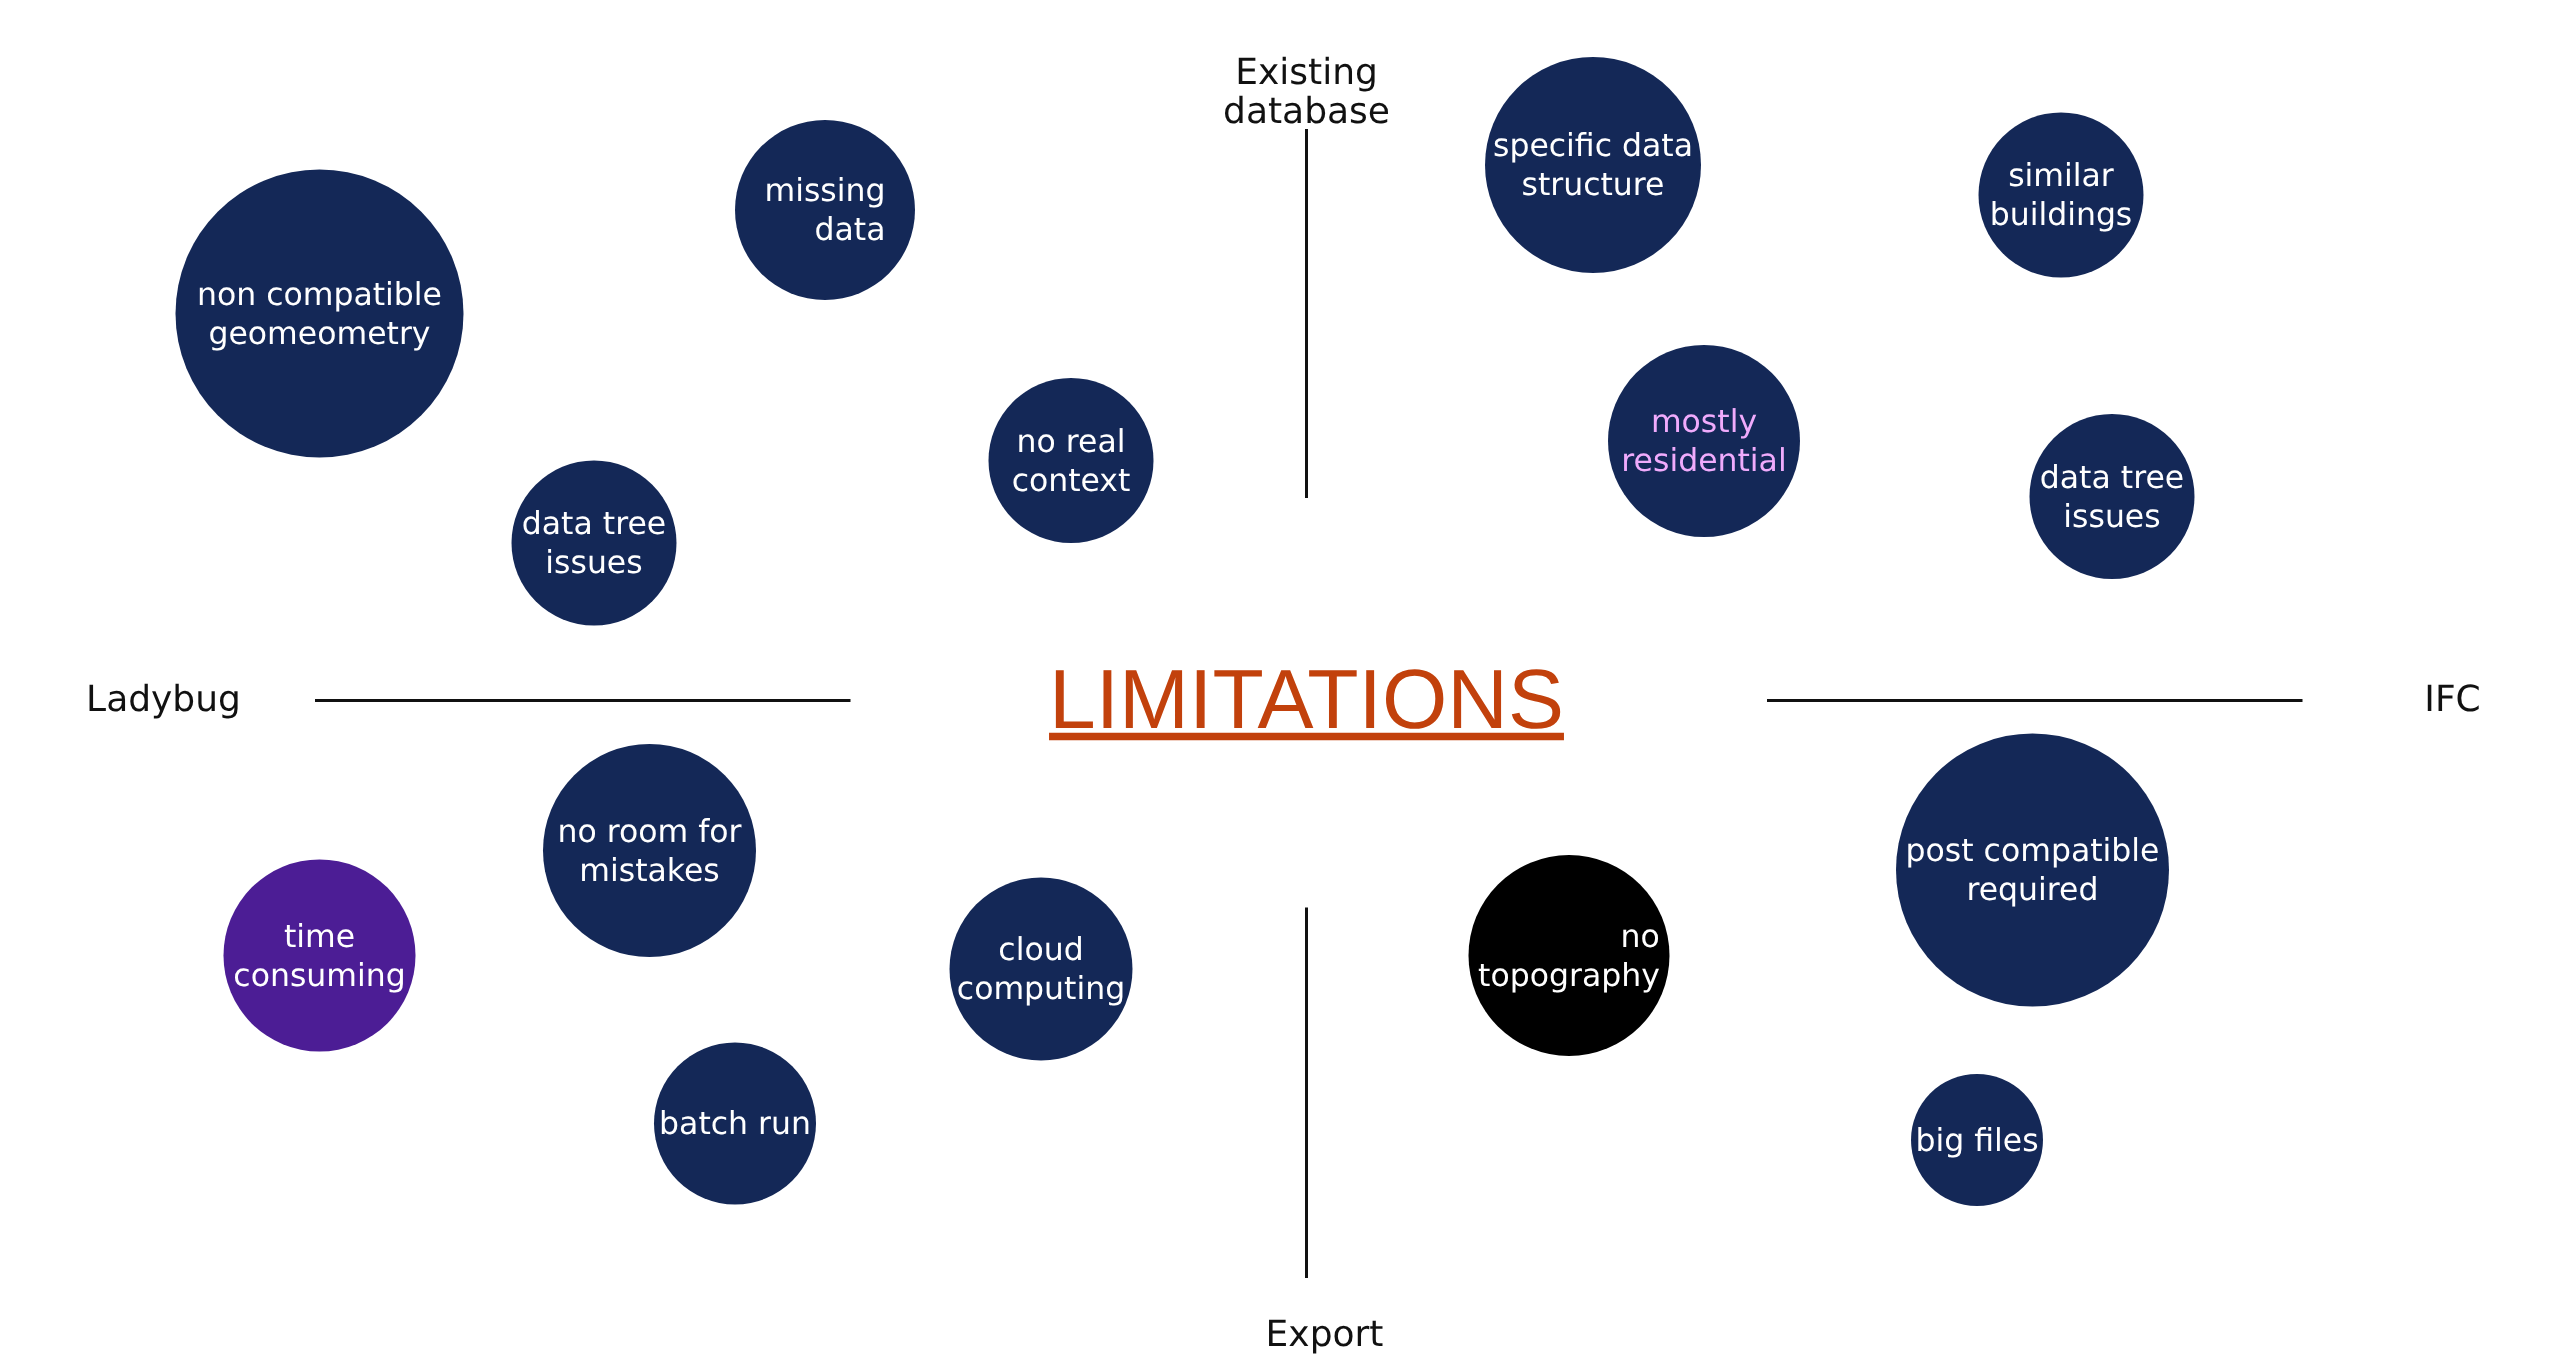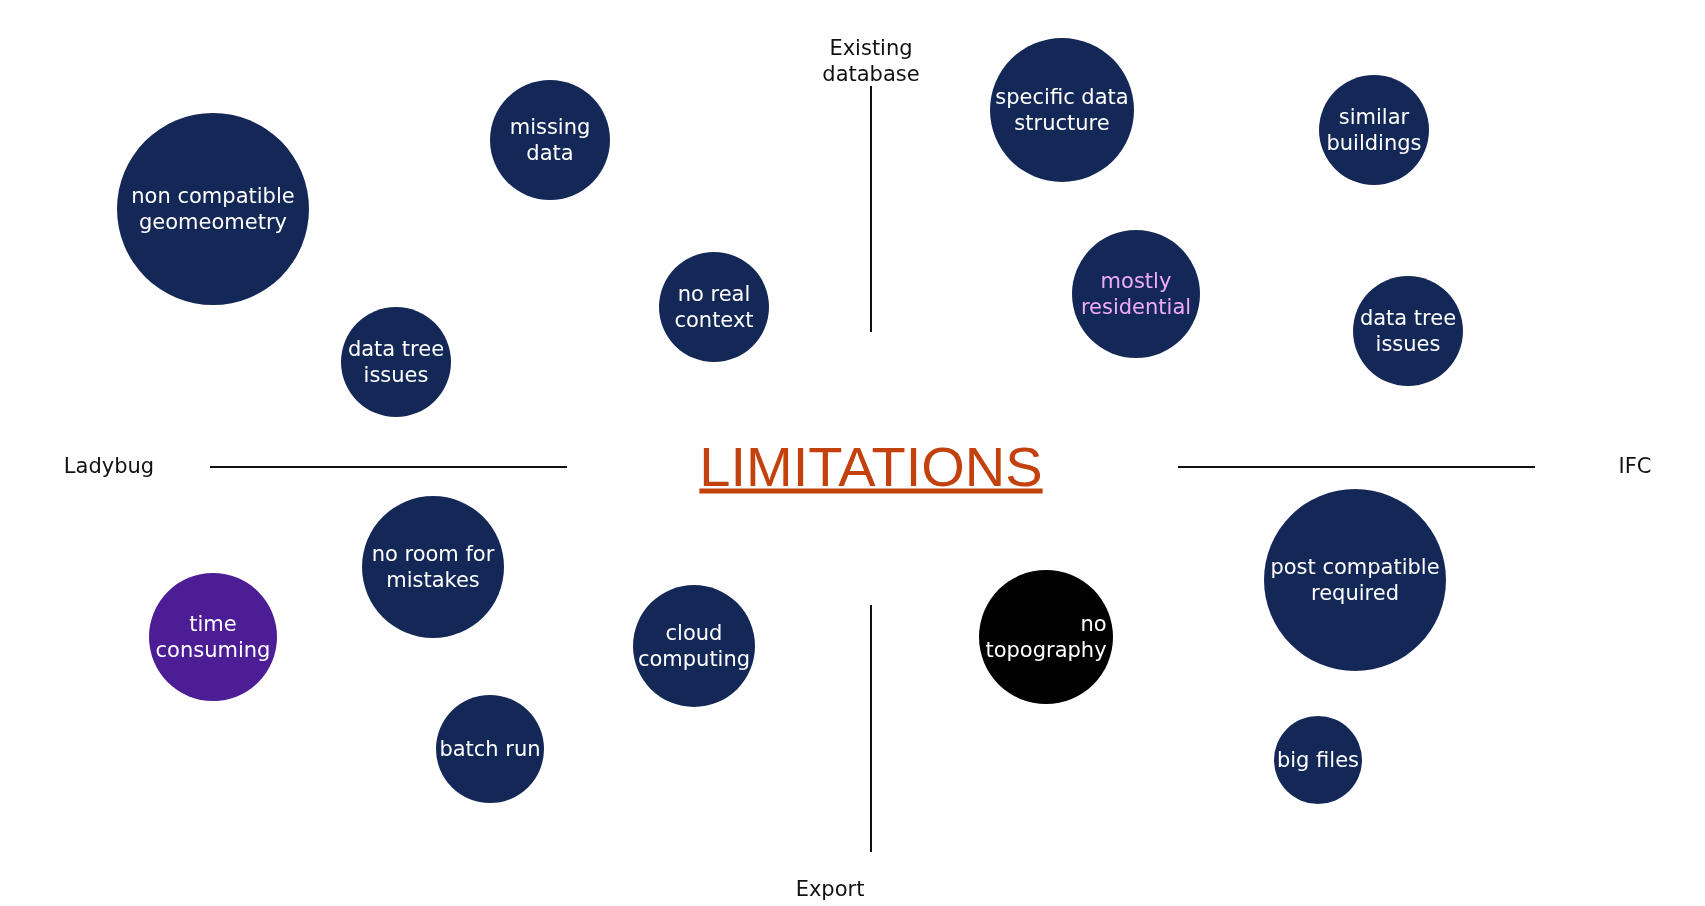--- a/index.html
+++ b/index.html
@@ -1,18 +1,18 @@
 <!DOCTYPE html>
 <html><head>
   <meta charset="utf-8">
   <style>
     html, body { margin: 0; padding: 0; background: #ffffff; }
     body { width: 1705px; height: 906px; position: relative; overflow: hidden;
            font-family: "DejaVu Sans", sans-serif; color: #111; }
-    .axis-label { position: absolute; font-size: 21px; line-height: 26px; text-align: center;
+    .axis-label { position: absolute; font-size: 24px; line-height: 26px; text-align: center;
                   transform: translate(-50%, -50%); white-space: nowrap; color: #111; }
     .hline { position: absolute; height: 2px; background: #111; }
     .vline { position: absolute; width: 2px; background: #111; }
     .title { position: absolute; left: 871px; top: 466px; transform: translate(-50%, -50%);
              font-family: "Liberation Sans", sans-serif; font-size: 56px; letter-spacing: 0px;
              color: #c2410c; white-space: nowrap; text-decoration: underline; }
     .bubble { position: absolute; border-radius: 50%; background: #142857; color: #ffffff;
               display: flex; align-items: center; justify-content: center; text-align: center;
               font-size: 21px; line-height: 26px; box-sizing: border-box; padding: 0 2px; }
     .bubble span { white-space: pre-line; }
@@ -20,31 +20,31 @@
 </head>
 <body>
 
 <div class="hline" style="left:210px; top:466px; width:357px;"></div>
 <div class="hline" style="left:1178px; top:466px; width:357px;"></div>
 <div class="vline" style="left:870px; top:86px; height:246px;"></div>
 <div class="vline" style="left:870px; top:605px; height:247px;"></div>
 
 <div class="axis-label" style="left:871px; top:61px; white-space:pre-line;">Existing
 database</div>
-<div class="axis-label" style="left:830px; top:889px;">Export</div>
+<div class="axis-label" style="left:883px; top:889px;">Export</div>
 <div class="axis-label" style="left:109px; top:466px;">Ladybug</div>
 <div class="axis-label" style="left:1635px; top:466px;">IFC</div>
 
 <div class="title">LIMITATIONS</div>
 
 <div class="bubble" style="left: 117px; top: 113px; width: 192px; height: 192px; background: rgb(20, 40, 87); color: rgb(255, 255, 255);">
     <span>non compatible
 geomeometry</span>
   </div>
-<div class="bubble" style="left: 490px; top: 80px; width: 120px; height: 120px; background: rgb(20, 40, 87); color: rgb(255, 255, 255);">
+<div class="bubble" style="left: 490px; top: 80px; width: 120px; height: 120px; background: rgb(20, 40, 87); color: rgb(255, 255, 255); text-align: right;">
     <span>missing
 data</span>
   </div>
 <div class="bubble" style="left: 341px; top: 307px; width: 110px; height: 110px; background: rgb(20, 40, 87); color: rgb(255, 255, 255);">
     <span>data tree
 issues</span>
   </div>
 <div class="bubble" style="left: 659px; top: 252px; width: 110px; height: 110px; background: rgb(20, 40, 87); color: rgb(255, 255, 255);">
     <span>no real
 context</span>

